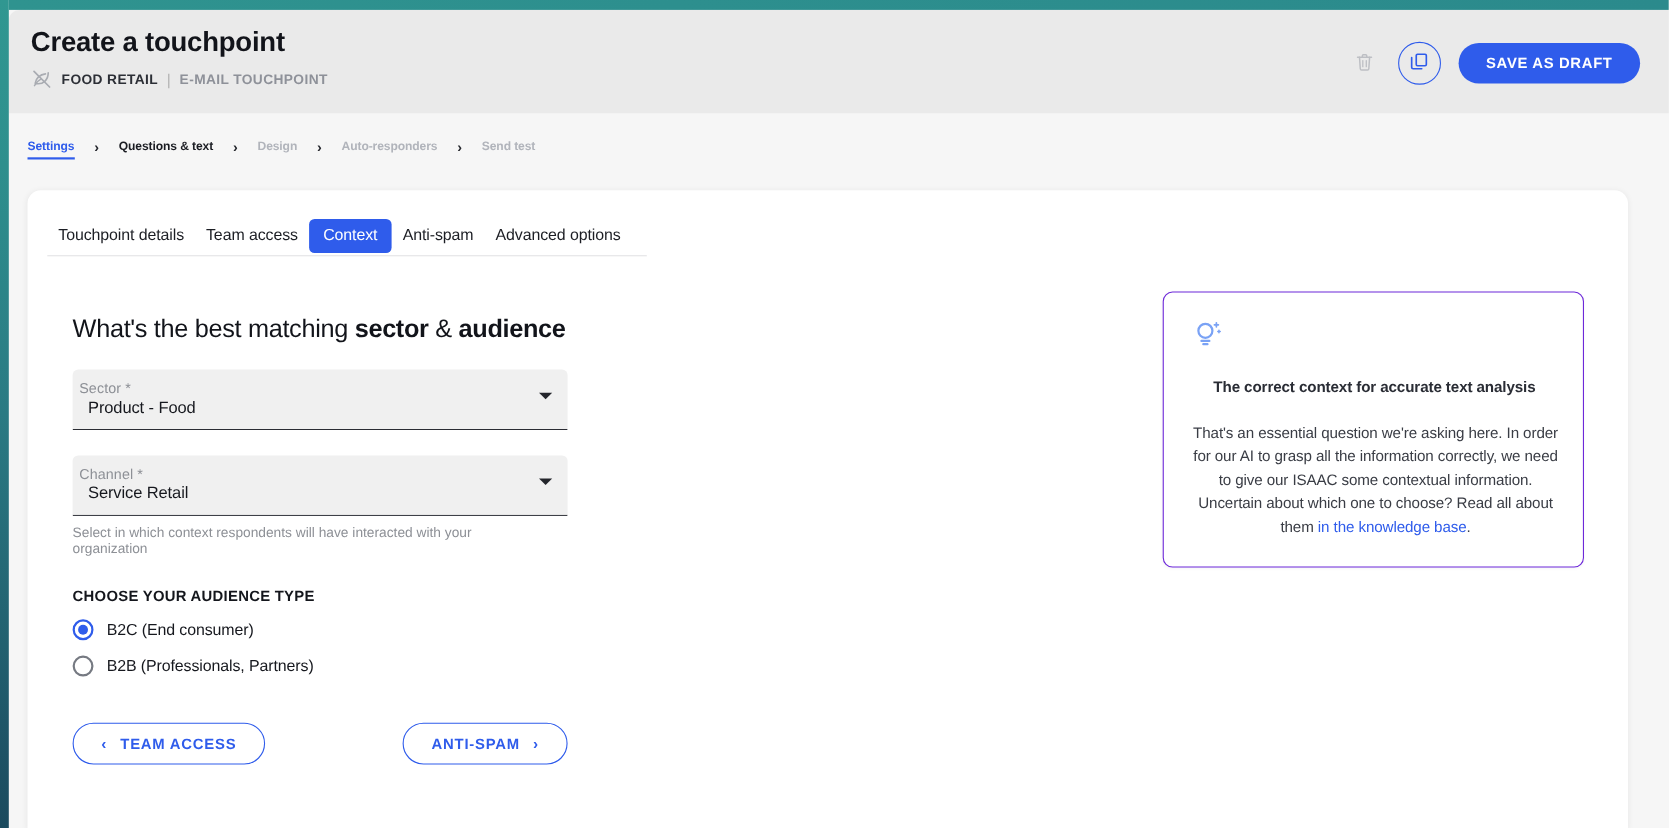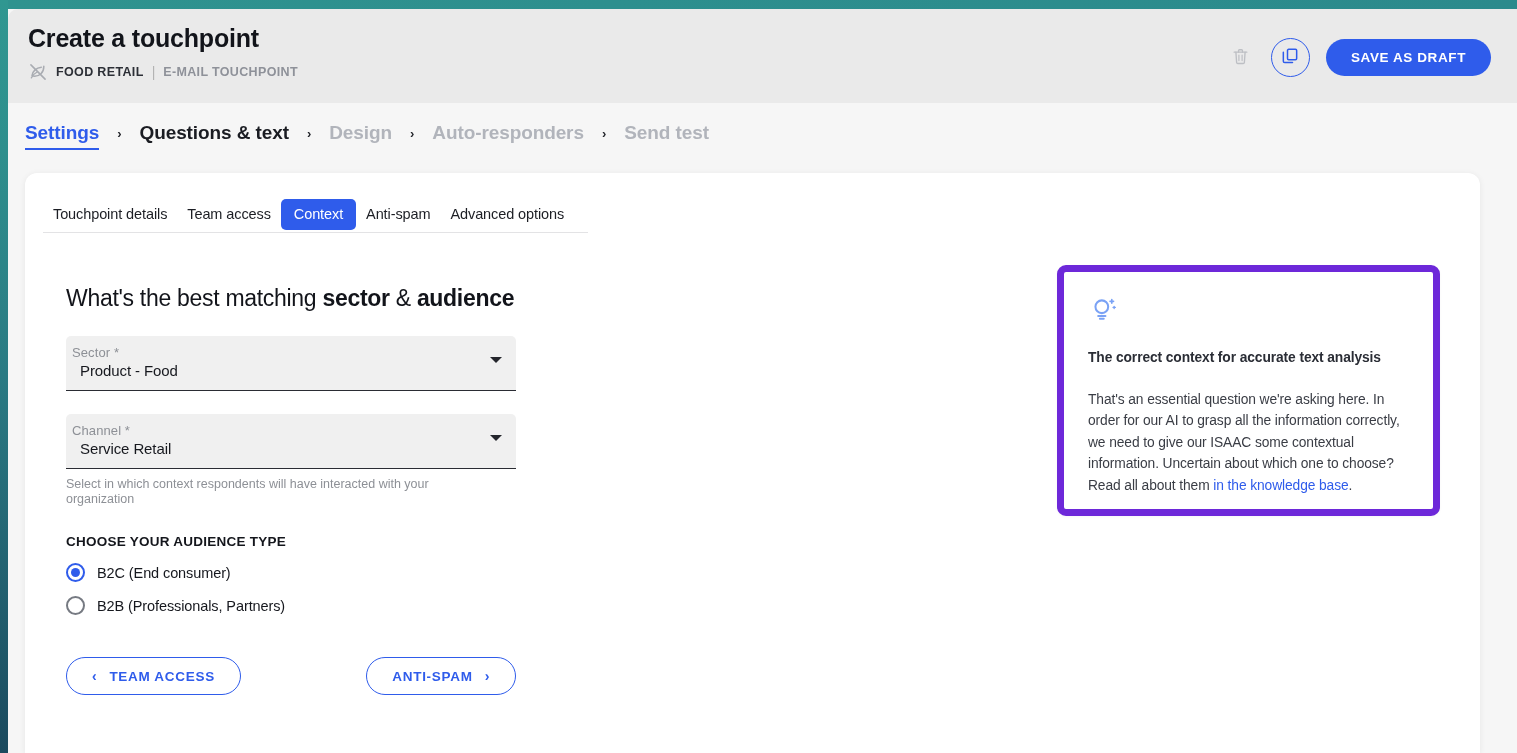--- a/index.html
+++ b/index.html
@@ -70,21 +70,21 @@
     font-size: 13.5px; font-weight: bold; letter-spacing: 0.6px;
     display: flex; align-items: center; white-space: nowrap;
   }
 
   
   #steps {
     position: absolute; left: 25px; top: 119px;
     display: flex; align-items: center; height: 34px;
   }
   .step {
-    font-size: 19px; font-weight: bold; letter-spacing: -0.1px;
+    font-size: 11px; font-weight: bold; letter-spacing: -0.1px;
     background: none; border: none; padding: 0;
     font-family: "Liberation Sans", sans-serif; cursor: pointer;
     position: relative; padding-bottom: 6px;
   }
   .step.active { color: #2f5ceb; }
   .step.active::after {
     content: ""; position: absolute; left: 0; right: 0; bottom: 0;
     height: 2px; background: #2f5ceb;
   }
   .step.done { color: #1a1c22; }
@@ -189,22 +189,23 @@
     font-size: 13.5px; font-weight: bold; letter-spacing: 0.7px;
     display: flex; align-items: center; gap: 12px; padding: 0 25px;
     white-space: nowrap;
   }
   .nav-arrow { font-size: 14px; font-weight: bold; line-height: 1; }
 
   
   #info-card {
     position: absolute; left: 1032px; top: 92px;
     width: 383px; height: 251px;
-    background: #fff; border: 7px solid #6d28d9; border-radius: 9px;
+    background: #fff; border: 1px solid #6d28d9; border-radius: 9px;
     box-shadow: 0 1px 3px rgba(20,30,60,0.04);
+    text-align: center;
   }
   #bulb-icon { position: absolute; left: 24px; top: 22px; }
   #info-title {
     position: absolute; left: 24px; top: 78px; right: 22px;
     font-size: 13.8px; font-weight: bold; color: #2a2d35; letter-spacing: -0.1px;
   }
   #info-body {
     position: absolute; left: 24px; top: 117px; right: 20px;
     font-size: 13.8px; color: #3a3d45; line-height: 1.55; letter-spacing: -0.1px;
   }

